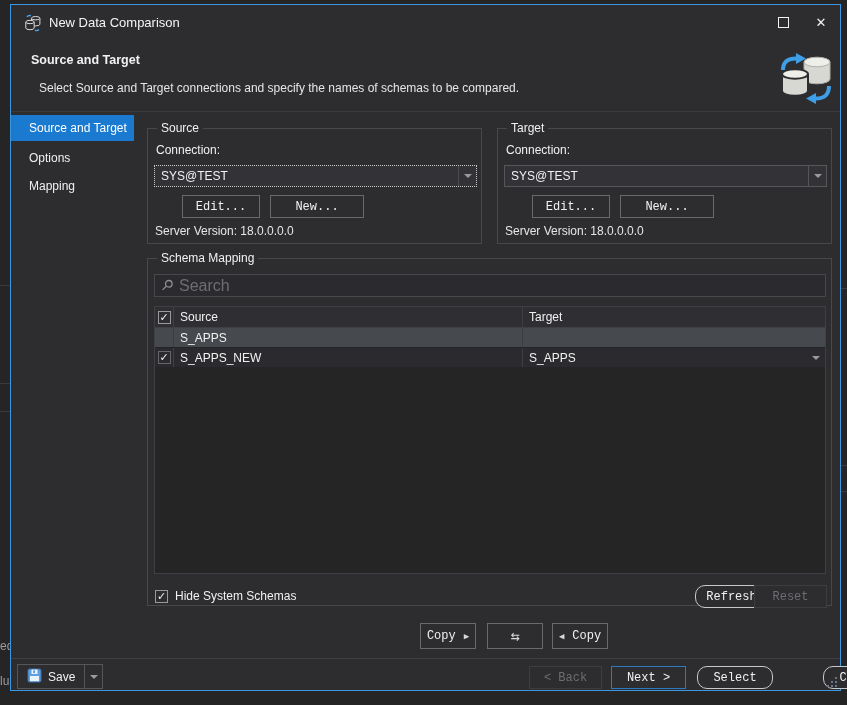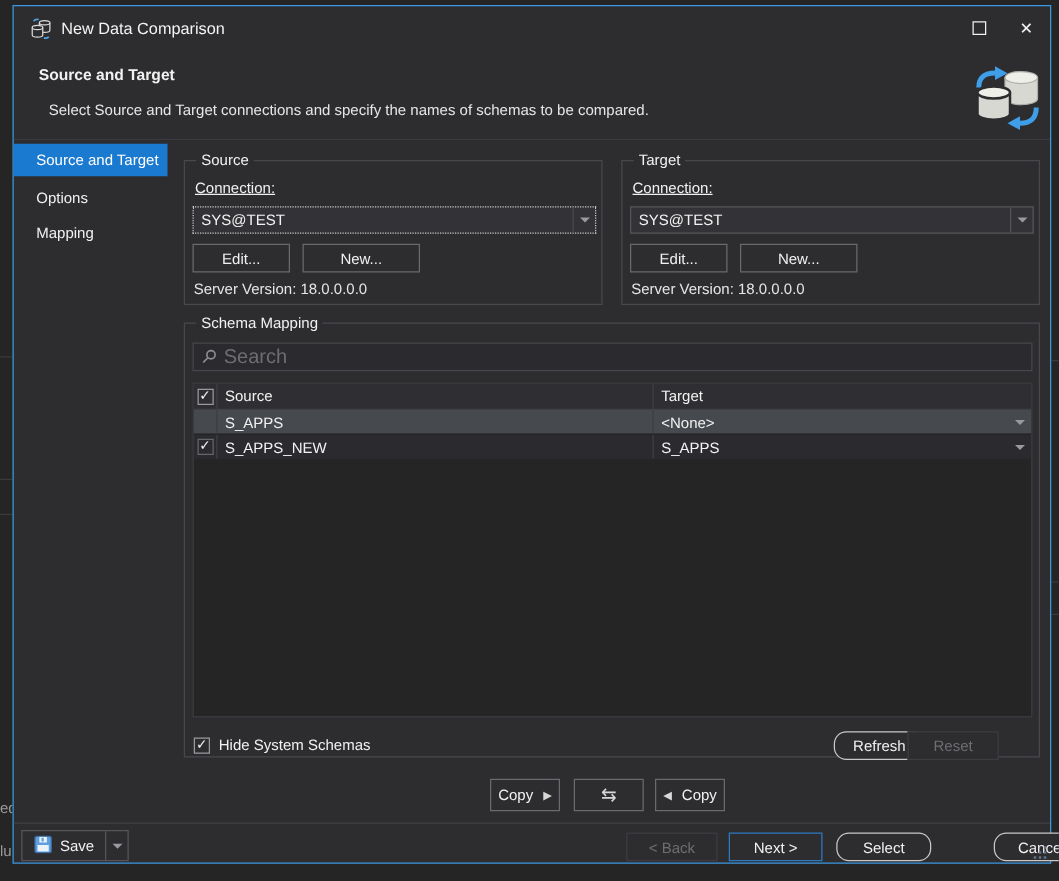--- a/index.html
+++ b/index.html
@@ -41,31 +41,31 @@
   .sidebar-item{position:absolute;left:0;width:123px;height:26px;line-height:26px;padding-left:18px;box-sizing:border-box;white-space:nowrap;cursor:default;}
   .sidebar-item.selected{background:#1a7ad0;color:#ffffff;}
 
   
   .group{position:absolute;border:1px solid #47474c;box-sizing:border-box;}
   .group-label{position:absolute;top:-8px;left:9px;background:#2d2d30;padding:0 4px;white-space:nowrap;}
   #source-group{left:136px;top:123px;width:335px;height:116px;}
   #target-group{left:486px;top:123px;width:335px;height:116px;}
   #mapping-group{left:136px;top:253px;width:685px;height:348px;}
 
-  .conn-label{position:absolute;left:8px;top:14px;text-decoration:underline;}
+  .conn-label{position:absolute;left:8px;top:14px;}
   .combo{position:absolute;left:6px;top:36px;width:323px;height:22px;background:#333337;display:flex;box-sizing:border-box;align-items:stretch;}
   .combo.focused{border:1px dotted #c8c8c8;}
   .combo.normal{border:1px solid #55555a;}
   .combo-value{flex:1;padding:3px 6px 0 6px;white-space:nowrap;overflow:hidden;}
   .combo-btn{width:17px;display:flex;align-items:center;justify-content:center;border-left:1px solid #4a4a4f;}
   .caret{width:0;height:0;border-left:4px solid transparent;border-right:4px solid transparent;border-top:4px solid #9a9a9e;}
 
   .btn{position:absolute;background:#2d2d30;border:1px solid #6a6a6e;color:#f1f1f1;
-       font-family:Liberation Sans, sans-serif;font-size:12px;
-       display:flex;align-items:center;justify-content:center;box-sizing:border-box;cursor:default;white-space:nowrap;}
+       font-family:Liberation Mono, monospace;font-size:12px;
+       display:flex;align-items:center;justify-content:center;box-sizing:border-box;cursor:default;white-space:nowrap;margin-left:28px;}
   .btn.bright{border-color:#c8c8c8;border-radius:10px;}
   .btn.disabled{border-color:#3c3c41;color:#6e6e72;}
   .edit-btn{left:6px;top:66px;width:78px;height:23px;}
   .new-btn{left:94px;top:66px;width:94px;height:23px;}
   .server-version{position:absolute;left:7px;top:95px;color:#e6e6e6;white-space:nowrap;}
 
   
   .search-box{position:absolute;left:6px;top:15px;width:672px;height:23px;background:#2b2b2f;border:1px solid #47474c;display:flex;align-items:center;box-sizing:border-box;}
   .search-icon{margin:0 5px 0 6px;display:flex;}
   .search-input{flex:1;background:transparent;border:none;outline:none;color:#f1f1f1;font-family:"Liberation Sans",sans-serif;font-size:16px;padding:0;}
@@ -226,24 +226,20 @@
                 <span>✓</span>
               </span>
           </div>
           <div class="cell-source">Source</div>
           <div class="cell-target">Target</div>
         </div>
 
         <div class="trow row-sel">
           <div class="cell-check" style="border-right-color:#3c3f42;"></div>
           <div class="cell-source" style="border-right-color:#3c3f42;">S_APPS</div>
-          <div class="cell-target">
-            <span>&lt;None&gt;</span>
-            <i class="caret target-caret"></i>
-          </div>
         </div>
 
         <div class="trow row-normal">
           <div class="cell-check">
             <span class="checkbox dim">
                 <span>✓</span>
               </span>
           </div>
           <div class="cell-source">S_APPS_NEW</div>
           <div class="cell-target">

